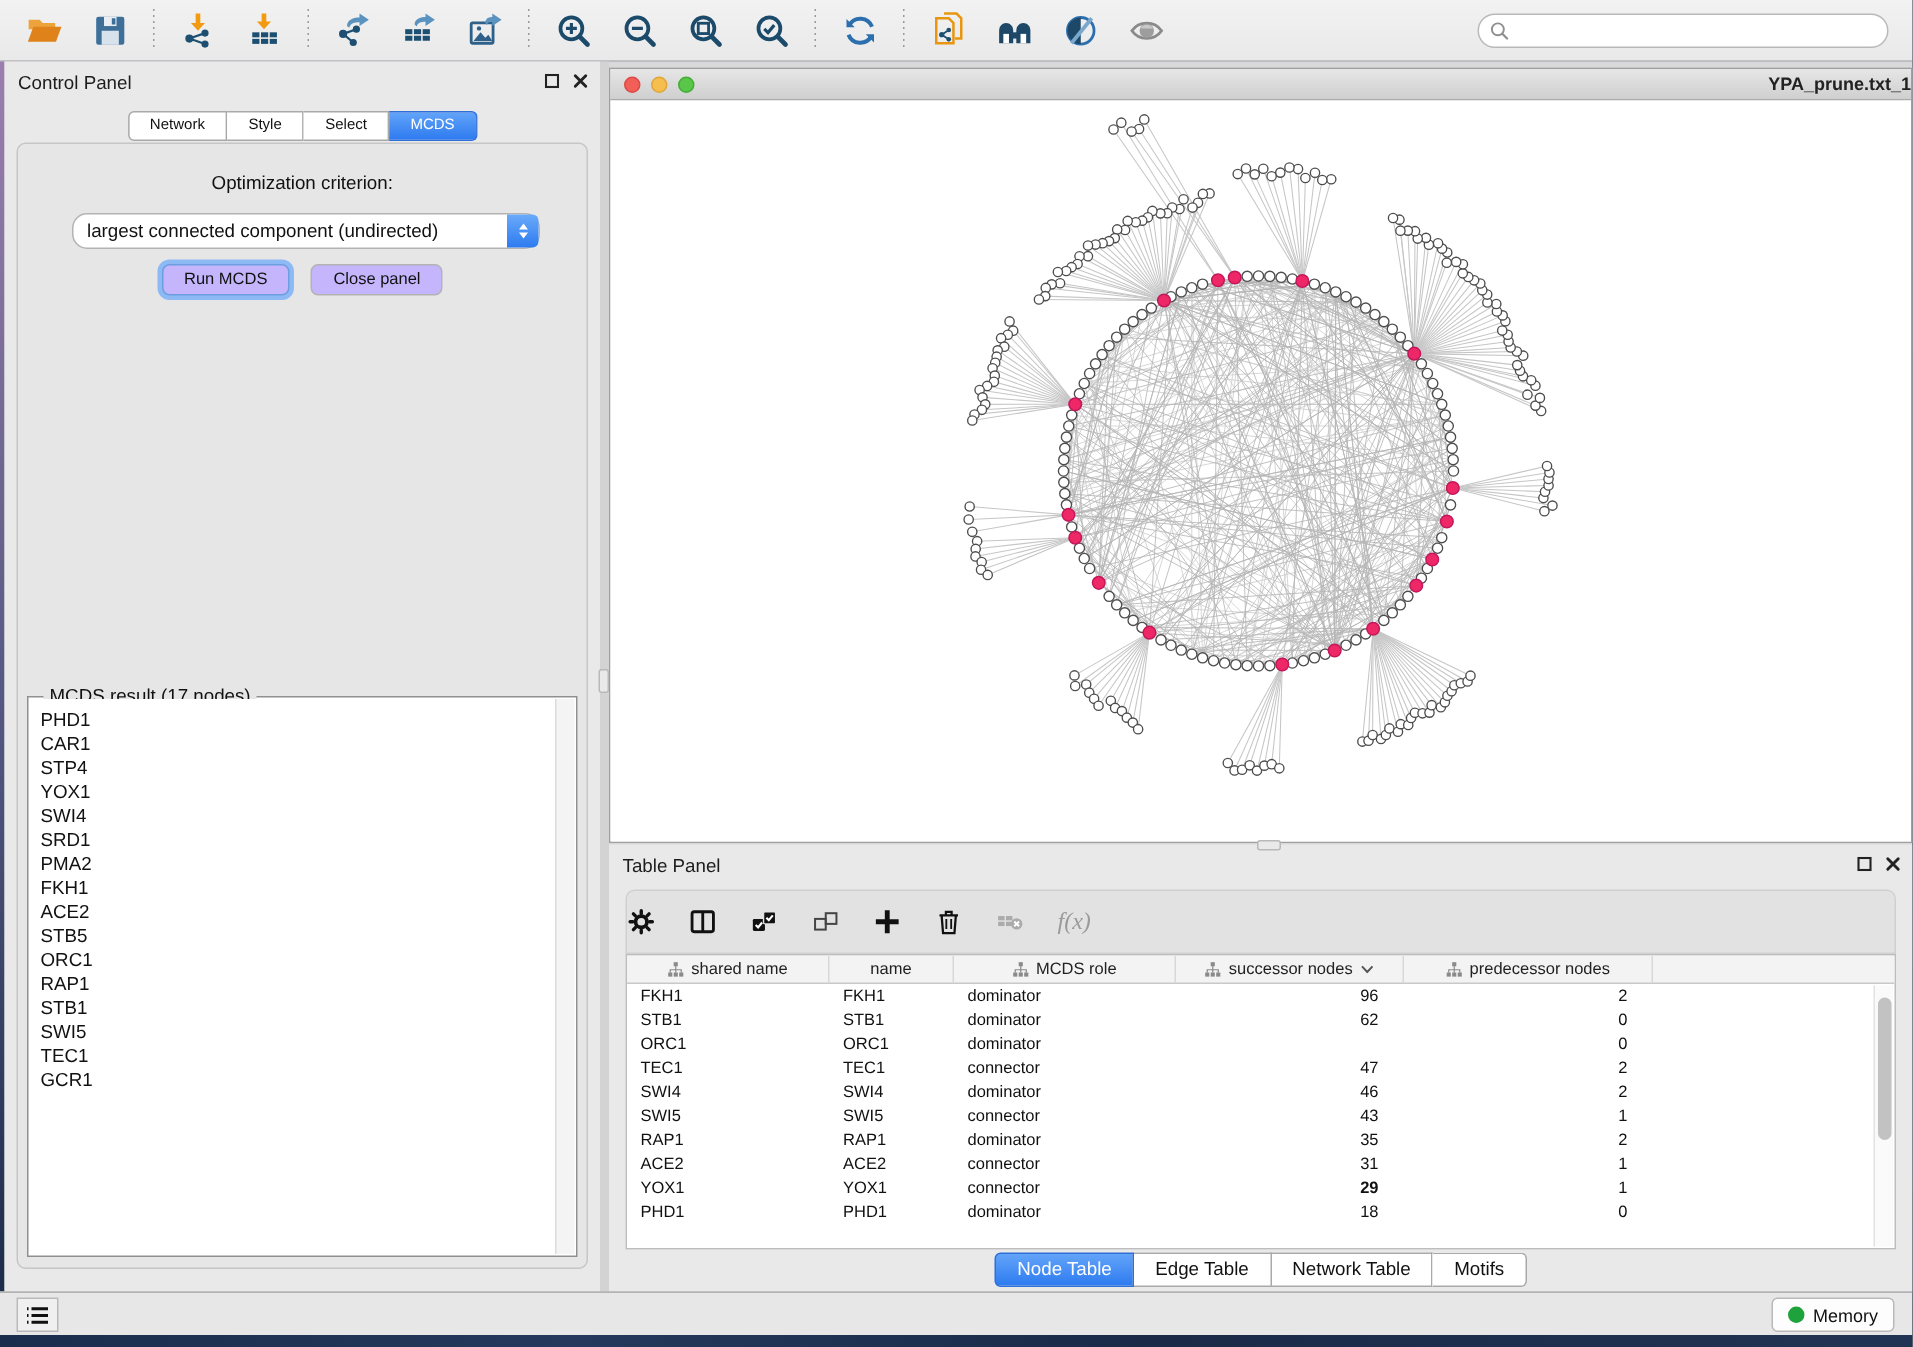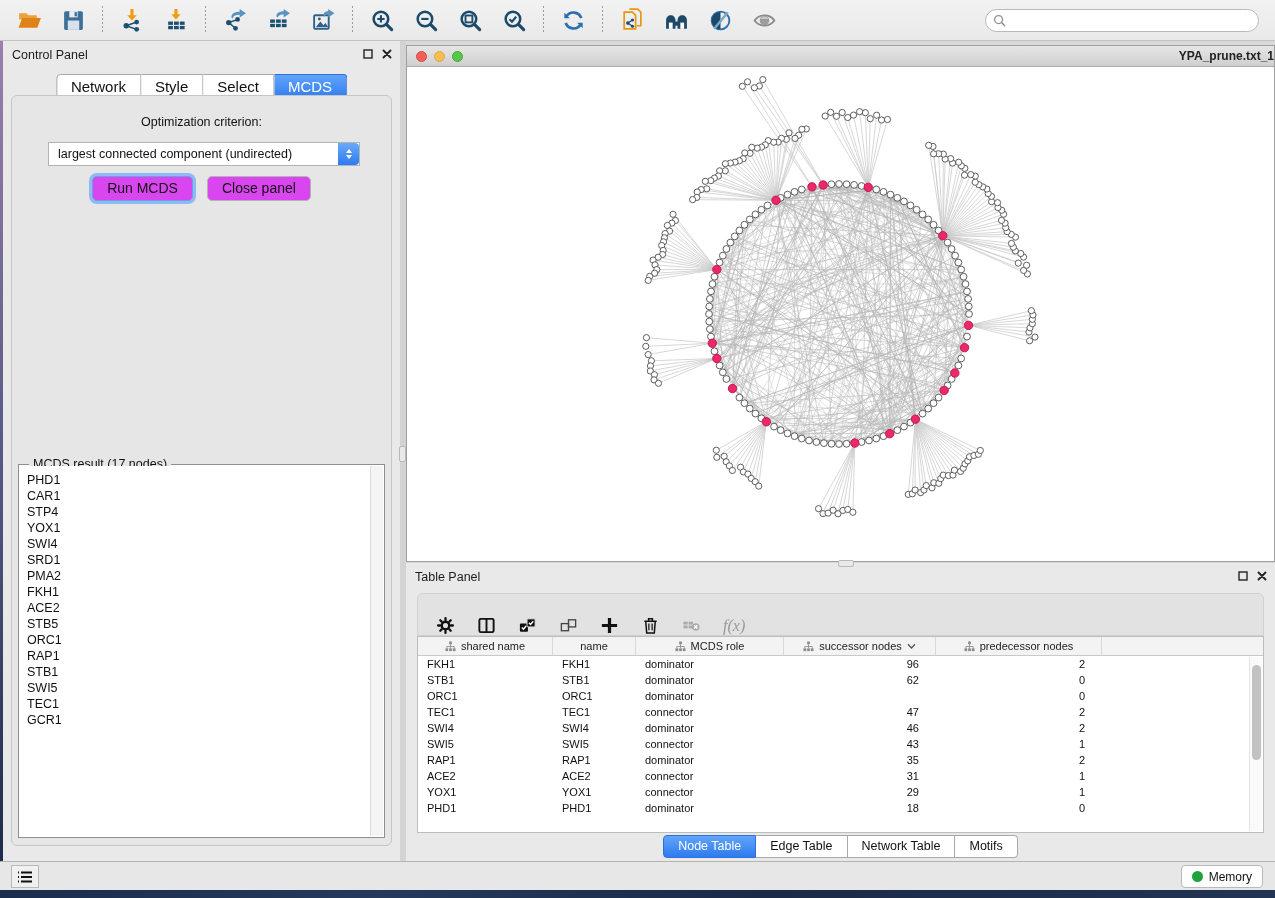--- a/index.html
+++ b/index.html
@@ -30,40 +30,40 @@
                 background:linear-gradient(180deg,#9b7fae,#51567f 55%,#1d2c4a); }
 
   
   #control-panel { position:absolute; left:3px; top:0; width:397px; height:820px; background:#e9e9e9; }
   .panel-titlebar { position:relative; height:26px; }
   .panel-title { position:absolute; left:9px; top:7px; font-size:12.5px; color:#1c1c1c; }
   .win-ctls { position:absolute; right:8px; top:8px; display:flex; gap:9px; }
   .win-ctls svg { width:10px; height:10px; }
 
   .cp-tabs { position:absolute; left:50%; top:33px; transform:translateX(-50%); display:flex; }
-  .cp-tab { font-size:15px; padding:3px 14px 4px; background:#fff; border:1px solid #a9a9a9;
+  .cp-tab { font-size:10px; padding:3px 14px 4px; background:#fff; border:1px solid #a9a9a9;
             border-left:none; color:#111; }
   .cp-tab:first-child { border-left:1px solid #a9a9a9; border-radius:4px 0 0 4px; }
   .cp-tab:last-child { border-radius:0 4px 4px 0; }
   .cp-tab.active { background:linear-gradient(#62a4f9,#2e7bf0); color:#fff; border-color:#2e6fd8; }
 
   #cp-box { position:absolute; left:8px; right:8px; top:54px; bottom:15px;
             background:#e6e6e6; border:1px solid #c6c6c6; border-radius:6px; }
   #opt-label { text-align:center; margin-top:19px; font-size:12.5px; color:#111; }
   #opt-select { position:absolute; left:36px; top:46px; width:312px; height:24px; background:#fff;
-                border:1px solid #b3b3b3; border-radius:0; display:flex; align-items:center; }
+                border:1px solid #b3b3b3; border-radius:10px; display:flex; align-items:center; }
   #opt-select .val { flex:1; font-size:12.5px; padding-left:9px; color:#111; white-space:nowrap; }
   #opt-select .stepper { width:21px; height:22px; border-radius:0 4px 4px 0;
                 background:linear-gradient(#6aaafa,#2d7bf0); display:flex; flex-direction:column;
                 align-items:center; justify-content:center; gap:2px; }
   .chev { width:0; height:0; border-left:3.5px solid transparent; border-right:3.5px solid transparent; }
   .chev.up { border-bottom:4px solid #fff; }
   .chev.dn { border-top:4px solid #fff; }
   #cp-buttons { position:absolute; left:0; right:0; top:80px; display:flex; justify-content:center; gap:14px; }
-  .cbtn { font-size:14px; background:#d946ef; border:1px solid #b3b3b3; border-radius:5px;
+  .cbtn { font-size:11px; background:#c4b5fd; border:1px solid #b3b3b3; border-radius:5px;
           padding:3px 14px 4px; color:#111; }
   .cbtn.focused { box-shadow:0 0 0 3px #8db9f4; border-color:#6d9fe0; }
 
   #result-fieldset { position:absolute; left:6px; right:6px; top:368px; bottom:7px;
                      border:1px solid #8f8f8f; background:#fff; }
   #result-legend { position:absolute; left:10px; top:-8px; background:#e6e6e6; padding:0 4px;
                    font-size:12.5px; color:#111; }
   #result-list { position:absolute; inset:1px 15px 1px 1px; background:#fff; overflow:hidden;
                  padding:6px 0 0 7px; }
   .result-item { font-size:12.5px; line-height:16px; color:#111; }
@@ -87,21 +87,21 @@
   .light.red { background:#f25f58; border:1px solid #dd4a44; }
   .light.yellow { background:#f6bd4f; border:1px solid #e0a63a; }
   .light.green { background:#59c649; border:1px solid #43ad37; }
   #net-canvas { position:relative; width:100%; height:494px; background:#fff; }
   #net-svg { display:block; width:100%; height:100%; }
 
   
   #table-panel { position:absolute; left:406px; top:522px; width:869px; height:298px; background:#e9e9e9; }
   #tp-toolbar { position:absolute; left:11px; right:11px; top:30px; height:43px;
                 background:#e2e2e2; border:1px solid #d0d0d0; border-radius:6px 6px 0 0;
-                display:flex; align-items:flex-end; gap:22px; padding-left:18px; }
+                display:flex; align-items:center; gap:22px; }
   #tp-toolbar .ticon { border:none; background:transparent; padding:0; display:flex; align-items:center; }
   #tp-toolbar svg { width:19px; height:19px; }
   .fx { font-family:"Liberation Serif","DejaVu Serif",serif; font-style:italic; font-size:16px; color:#9a9a9a; }
 
   #tbl { position:absolute; left:11px; right:11px; top:73px; bottom:28px; background:#fff;
          border:1px solid #bdbdbd; overflow:hidden; }
   #tbl-header { display:flex; height:19px; background:#f3f3f3; border-bottom:1px solid #c9c9c9; }
   .th { display:flex; align-items:center; justify-content:center; gap:5px; font-size:11px;
         color:#222; border-right:1px solid #d8d8d8; position:relative;text-align:right; }
   .th svg.org { width:11px; height:11px; }
@@ -1393,21 +1393,21 @@
               <div class="td left" style="width: 135px;">ACE2</div>
               <div class="td left" style="width: 83px;">ACE2</div>
               <div class="td left" style="width: 148px;">connector</div>
               <div class="td right" style="width: 152px;">31</div>
               <div class="td right" style="width: 166px;">1</div>
             </div>
             <div class="tr">
               <div class="td left" style="width: 135px;">YOX1</div>
               <div class="td left" style="width: 83px;">YOX1</div>
               <div class="td left" style="width: 148px;">connector</div>
-              <div class="td right" style="width: 152px;">29</div>
+              <div class="td right" style="width: 152px; font-weight: bold;">29</div>
               <div class="td right" style="width: 166px;">1</div>
             </div>
             <div class="tr">
               <div class="td left" style="width: 135px;">PHD1</div>
               <div class="td left" style="width: 83px;">PHD1</div>
               <div class="td left" style="width: 148px;">dominator</div>
               <div class="td right" style="width: 152px;">18</div>
               <div class="td right" style="width: 166px;">0</div>
             </div>
           </div>

